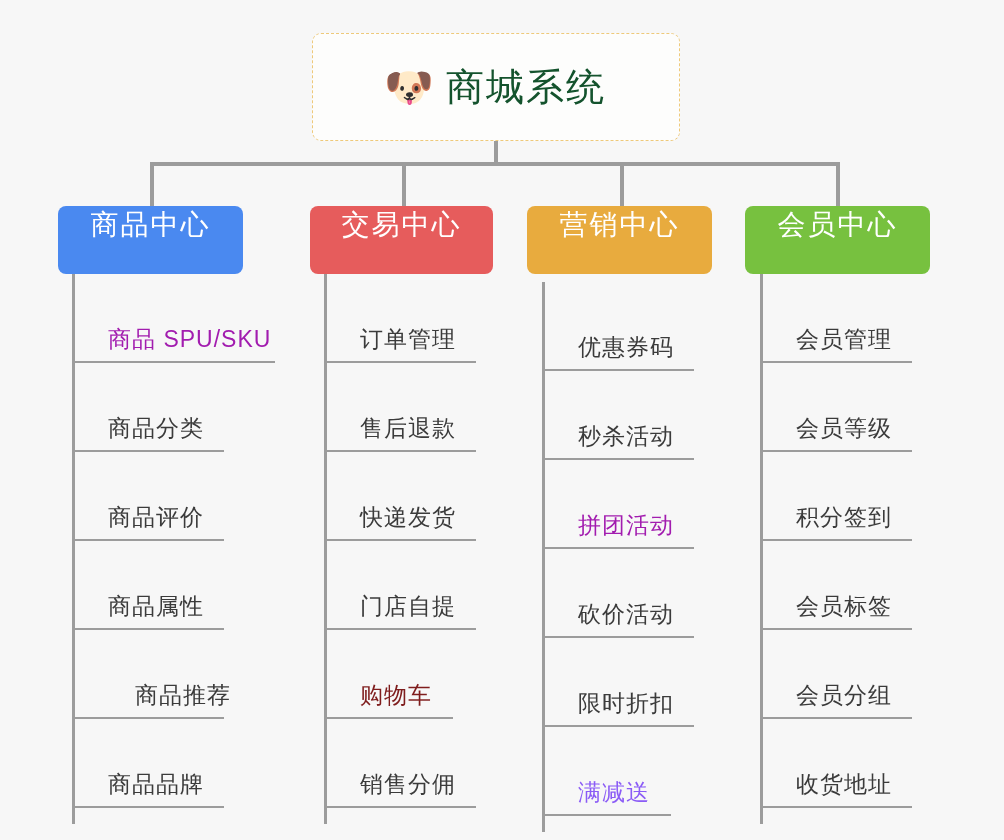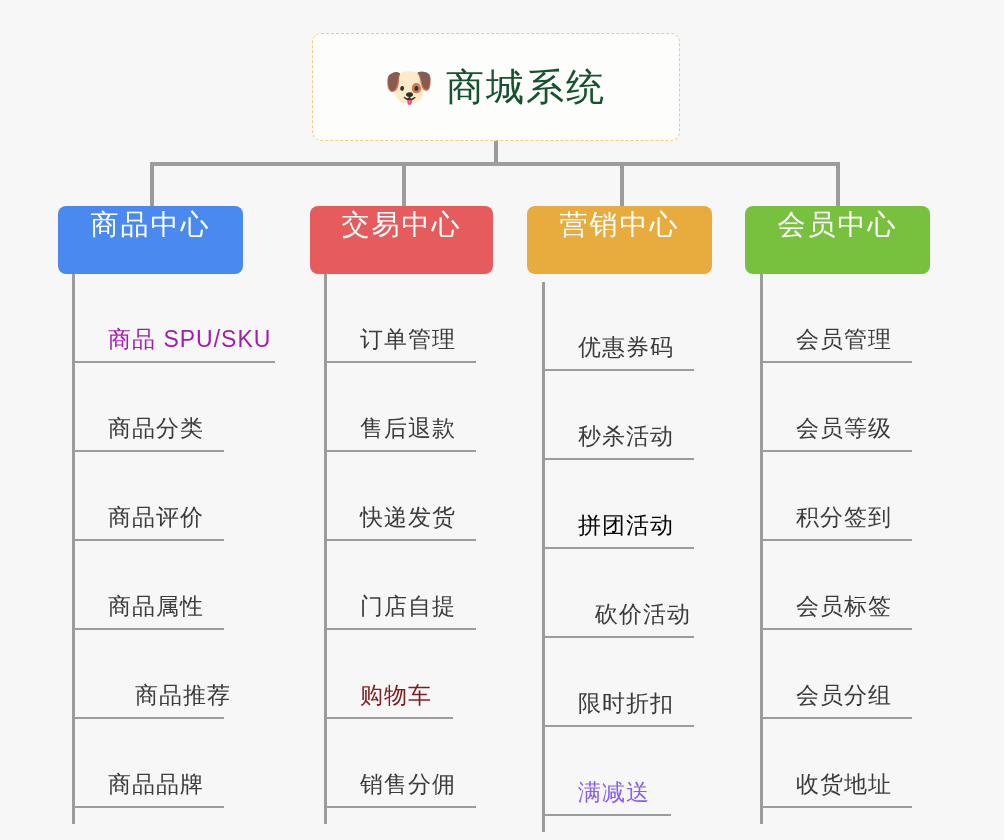--- a/index.html
+++ b/index.html
@@ -168,25 +168,25 @@
     <div class="spine" style="height: 550px; background: rgb(156, 156, 156);"></div>
     <div class="item">
       <span class="item-label" style="color: rgb(59, 59, 59);">优惠券码</span>
       <span class="item-underline" style="width: 152px; background: rgb(156, 156, 156);"></span>
     </div>
     <div class="item">
       <span class="item-label" style="color: rgb(59, 59, 59);">秒杀活动</span>
       <span class="item-underline" style="width: 152px; background: rgb(156, 156, 156);"></span>
     </div>
     <div class="item">
-      <span class="item-label" style="color: #000000; margin-top: 8px;">拼团活动</span>
-      <span class="item-underline" style="width: 152px; background: rgb(156, 156, 156);"></span>
-    </div>
-    <div class="item">
-      <span class="item-label" style="color: rgb(59, 59, 59); margin-left: 17px;">砍价活动</span>
+      <span class="item-label" style="color: #a21caf; margin-top: 8px;">拼团活动</span>
+      <span class="item-underline" style="width: 152px; background: rgb(156, 156, 156);"></span>
+    </div>
+    <div class="item">
+      <span class="item-label" style="color: rgb(59, 59, 59);">砍价活动</span>
       <span class="item-underline" style="width: 152px; background: rgb(156, 156, 156);"></span>
     </div>
     <div class="item">
       <span class="item-label" style="color: rgb(59, 59, 59);">限时折扣</span>
       <span class="item-underline" style="width: 152px; background: rgb(156, 156, 156);"></span>
     </div>
     <div class="item">
       <span class="item-label" style="color: #8b5cf6;">满减送</span>
       <span class="item-underline" style="width: 129px; background: rgb(156, 156, 156);"></span>
     </div>

